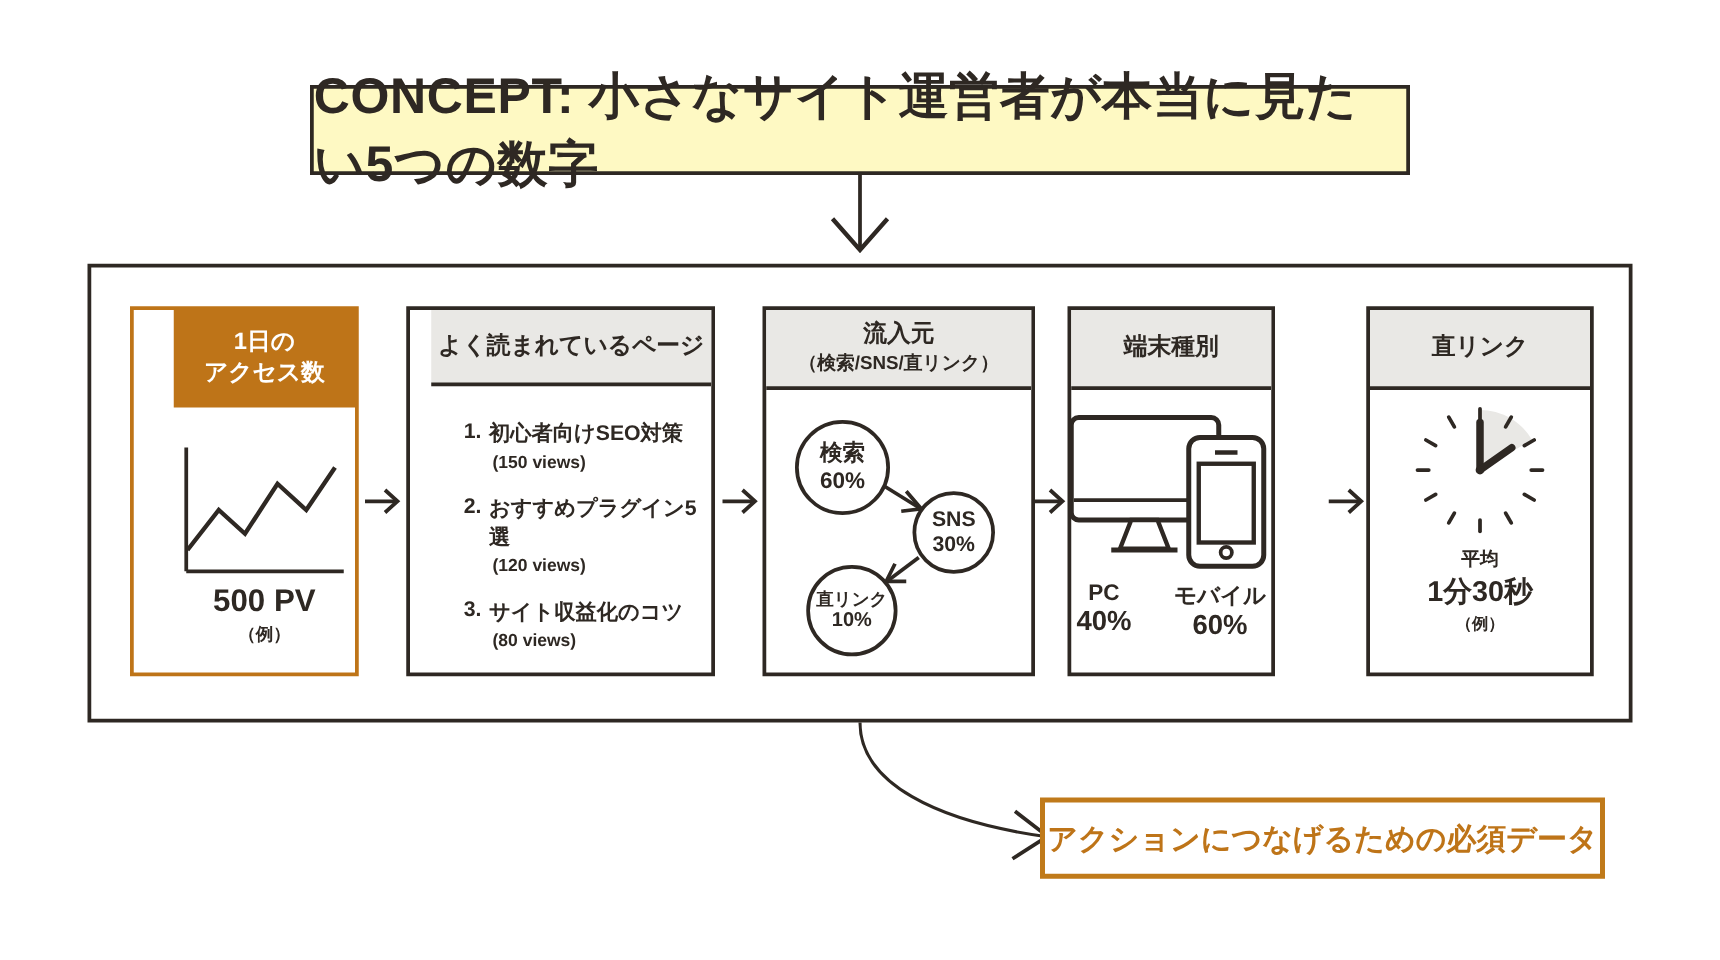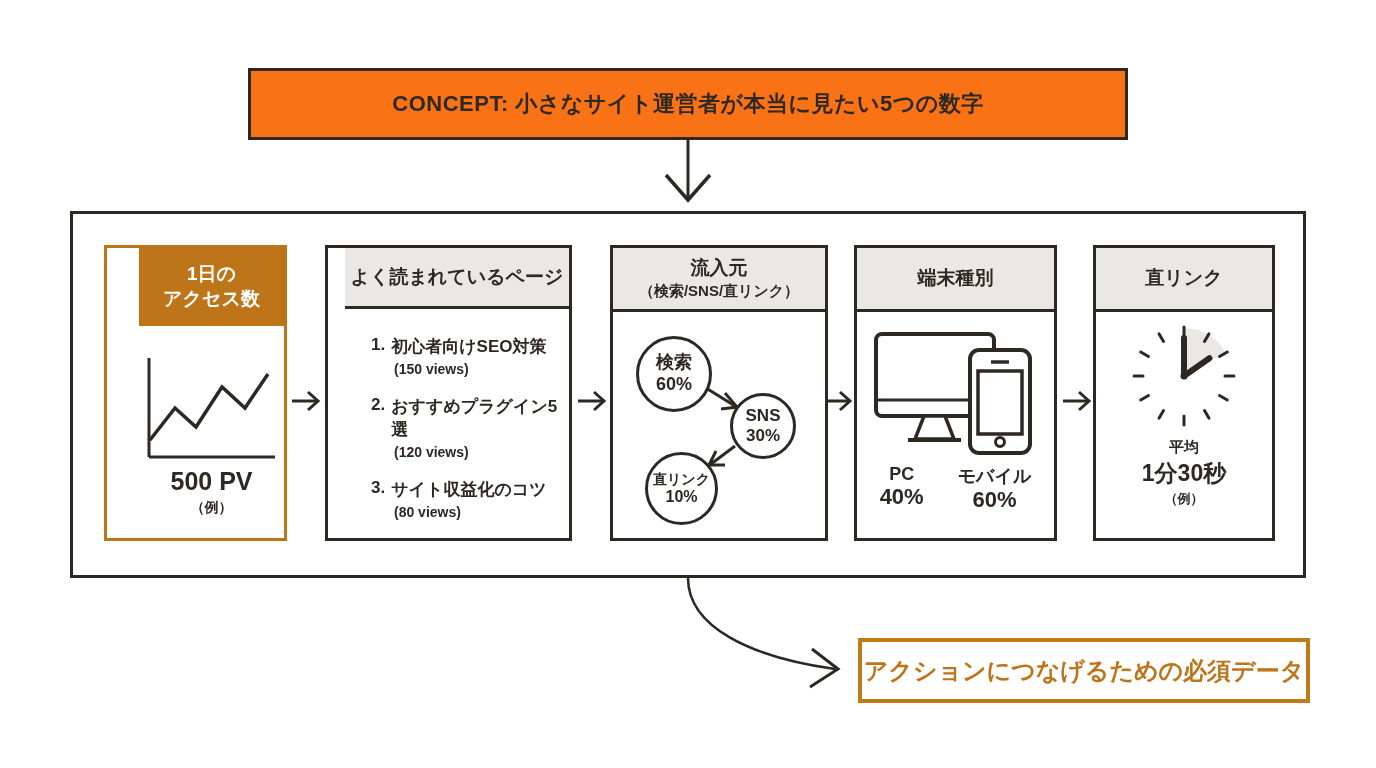--- a/index.html
+++ b/index.html
@@ -8,23 +8,23 @@
     position: relative;
     background: #ffffff;
     font-family: "Liberation Sans", "DejaVu Sans", sans-serif;
     color: #2e2823;
     overflow: hidden;
   }
 
   
   .title-box {
     position: absolute; left: 248px; top: 68px; width: 880px; height: 72px;
-    border: 3px solid #2e2823; background: #f97316;
+    border: 3px solid #2e2823; background: #fef9c3;
     display: flex; align-items: center; justify-content: center;
-    font-size: 22px; font-weight: 700; letter-spacing: 0.5px;
+    font-size: 40px; font-weight: 700; letter-spacing: 0.5px;
   }
 
   
   .conn { position: absolute; }
   .conn line, .conn polyline, .conn path { stroke: #2e2823; fill: none; }
 
   
   .outer-box {
     position: absolute; left: 70px; top: 211px; width: 1236px; height: 367px;
     border: 3px solid #2e2823; background: #fff;
@@ -73,41 +73,41 @@
     align-items: center; justify-content: center;
     font-weight: 700; line-height: 1.2; text-align: center;
   }
   .c-search { left: 23px; top: 24px; width: 76px; height: 76px; font-size: 18px; }
   .c-sns    { left: 117px; top: 81px; width: 66px; height: 66px; font-size: 17px; }
   .c-direct { left: 32px; top: 140px; width: 73px; height: 73px; font-size: 14px; }
   .c-direct .pct { font-size: 16px; }
   .flow-arrows { position: absolute; left: 0; top: 0; width: 208px; height: 229px; }
 
   
-  .card4 { left: 854px; width: 203px; }
+  .card4 { left: 854px; width: 166px; }
   .card4 .hdr { font-size: 19px; }
   .card4 .body { flex: 1; display: flex; flex-direction: column; align-items: center; border-radius: 21px; }
   .devices-svg { margin-top: 16px; }
   .dev-row { display: flex; justify-content: center; gap: 34px; margin-top: 4px; }
   .dev-col { display: flex; flex-direction: column; align-items: center; }
   .dev-label { font-size: 18px; font-weight: 700; }
   .dev-pct { font-size: 22px; font-weight: 700; line-height: 1.1; }
 
   
   .card5 { left: 1093px; width: 182px; }
   .card5 .hdr { font-size: 19px; }
   .card5 .body { flex: 1; display: flex; flex-direction: column; align-items: center; }
   .clock-svg { margin-top: 10px; }
   .avg-label { font-size: 15px; font-weight: 700; margin-top: 2px; }
   .dwell-value { font-size: 23px; font-weight: 700; margin-top: 1px; }
   .dwell-note { font-size: 13px; font-weight: 700; margin-top: 1px; }
 
   
   .footer-box {
-    position: absolute; left: 858px; top: 638px; width: 452px; height: 65px;
+    position: absolute; left: 832px; top: 638px; width: 452px; height: 65px;
     border: 4px solid #c07a1a; background: #fff; color: #be7418;
     display: flex; align-items: center; justify-content: center;
     font-size: 24px; font-weight: 700;
   }
 </style>
 </head>
 <body>
 
 <div class="title-box">
   <span>CONCEPT: 小さなサイト運営者が本当に見たい5つの数字</span>

